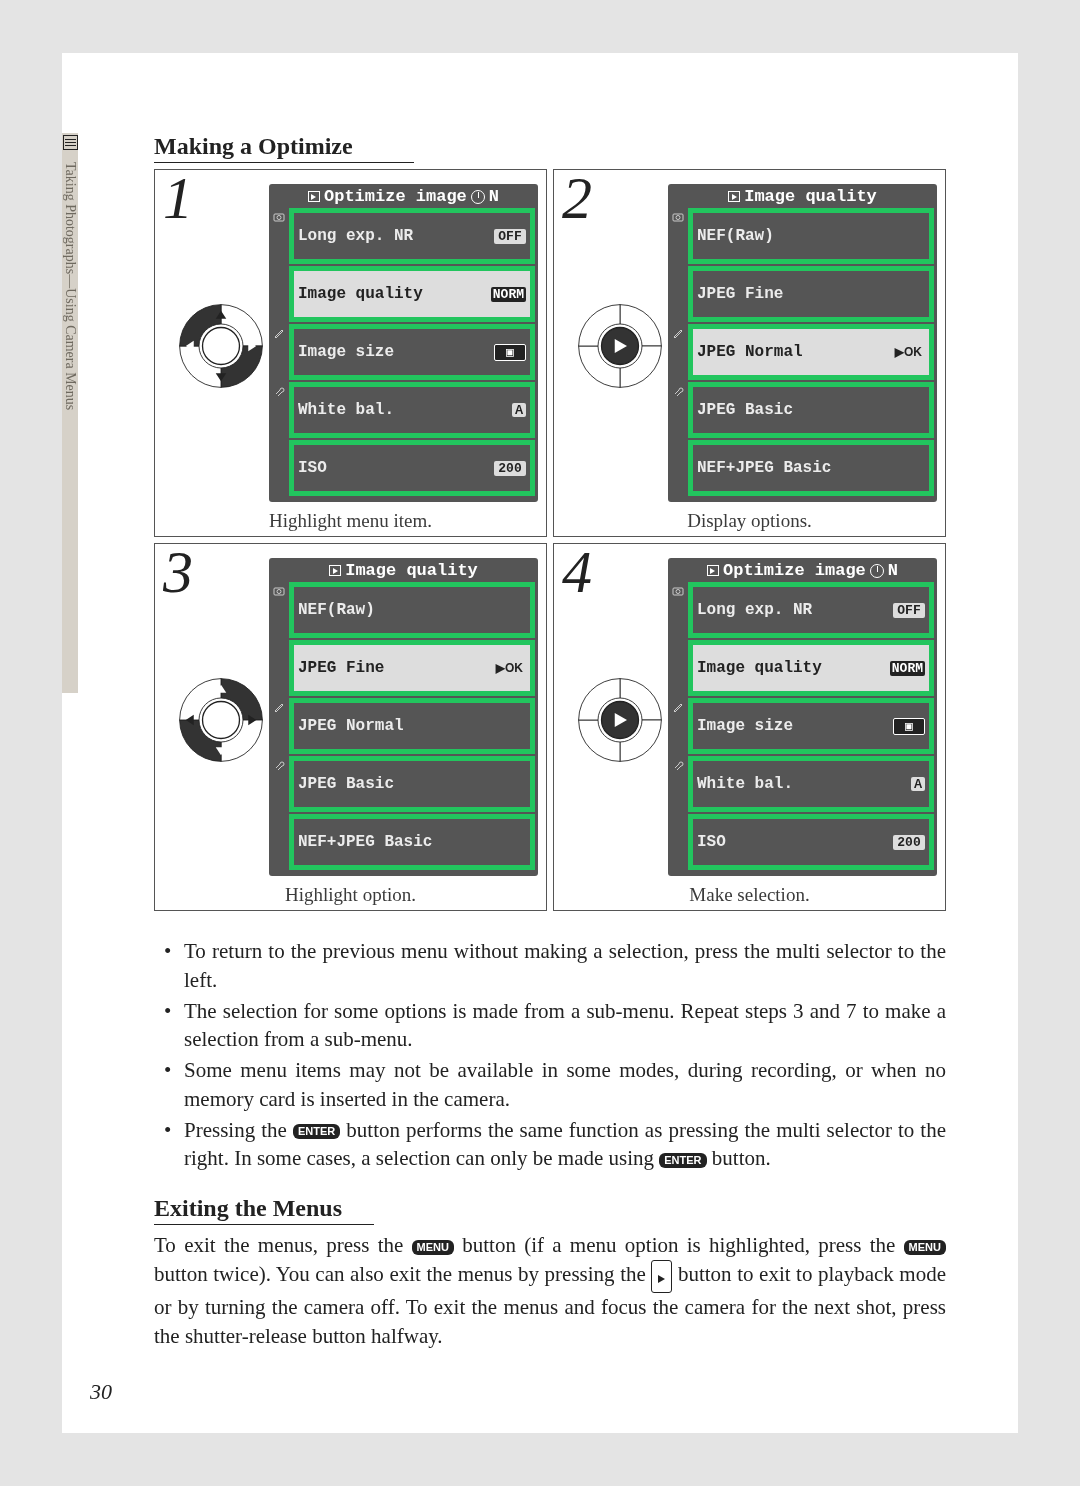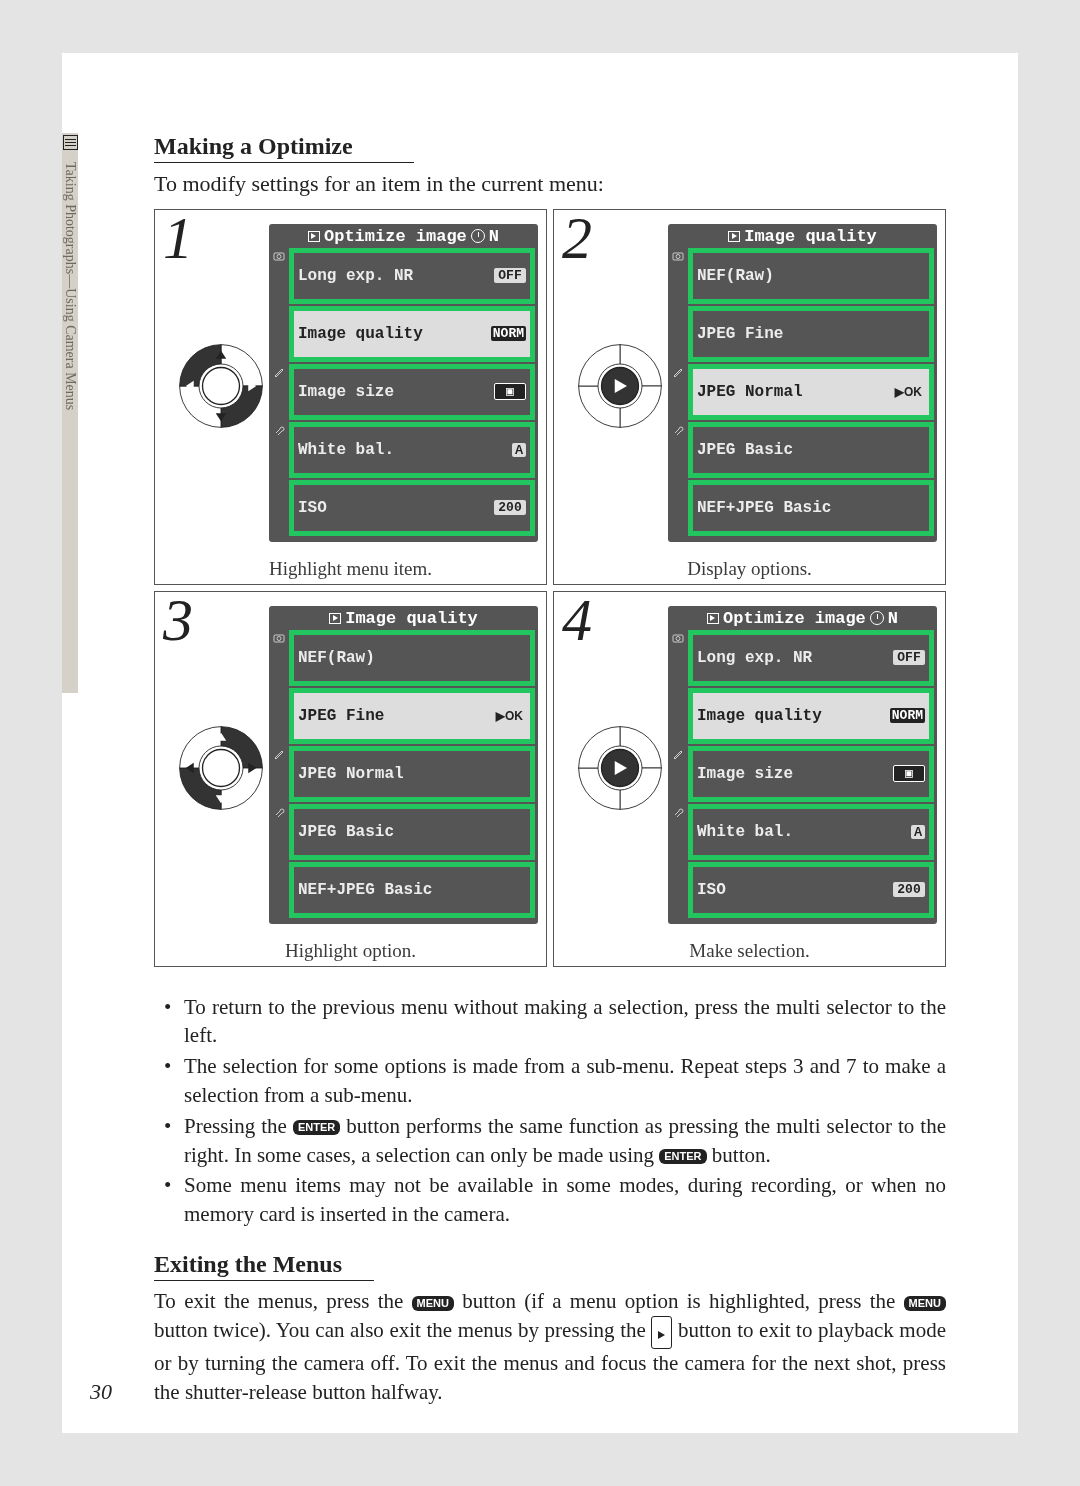--- a/index.html
+++ b/index.html
@@ -24,21 +24,21 @@
   .lcd-head{color:#fff;font:bold 17px "Courier New",monospace;text-align:center;margin-bottom:2px;position:relative;display:flex;align-items:center;justify-content:center;gap:4px}
   .lcd-rows{background:#555}
   .lrow{display:flex;align-items:stretch;margin-bottom:2px;gap:3px}
   .ico{width:14px;height:17px;display:flex;align-items:center;justify-content:center;color:#ddd;font-size:11px}
   .ico svg{width:12px;height:12px}
   .lab{flex:1;border:5px solid #22c55e;color:#ececec;font:bold 16px "Courier New",monospace;padding:14px 4px;display:flex;justify-content:space-between;align-items:center;position:relative}
   .lab.sel{background:#ddd;color:#222}
   .val{font:bold 13px "Courier New",monospace;background:#ddd;color:#222;padding:0 2px;border-radius:2px;min-width:32px;text-align:center;line-height:15px}
   .val.box{background:#222;color:#fff;border:1px solid #fff}
   .ok{background:#ddd;color:#222;padding:0 3px;font:bold 12px sans-serif}
-  .caption{text-align:center;font-size:19px;color:#3b3b3b;margin-top:16px}
+  .caption{text-align:center;font-size:19px;color:#3b3b3b;margin-top:8px}
   ul{list-style:none;font-size:21px;line-height:1.37;margin-bottom:22px}
   ul li{position:relative;padding-left:30px;margin-bottom:2px;text-align:justify}
   ul li:before{content:"•";position:absolute;left:10px;top:0}
   .btn{display:inline-block;background:#222;color:#fff;border-radius:6px;font:bold 11px sans-serif;padding:2px 5px;vertical-align:middle;line-height:1}
   .btn-play{display:inline-block;border:1.5px solid #222;border-radius:3px;padding:1px 6px;vertical-align:middle}
   .btn-play:after{content:"";display:inline-block;border-left:7px solid #222;border-top:4px solid transparent;border-bottom:4px solid transparent}
   .exit{font-size:21px;line-height:1.38;text-align:justify}
   .pg{position:absolute;left:28px;bottom:28px;font-style:italic;font-size:22px}
   .timer{display:inline-flex;width:14px;height:14px;border:1.5px solid #fff;border-radius:50%;position:relative}
   .timer:after{content:"";position:absolute;left:50%;top:15%;width:1px;height:45%;background:#fff}
@@ -54,21 +54,20 @@
     <div class="tab-icon">
         <span></span>
         <span></span>
         <span></span>
       </div>
     <div class="tab-text">Taking Photographs—Using Camera Menus</div>
   </div>
 
   <h2>Making a Optimize</h2>
   <div class="rule"></div>
-  <p class="intro">To modify settings for an item in the current menu:</p>
 
   <div class="grid" id="grid">
     <div class="cell">
       <div class="num">1</div>
       <div class="row row-2">
         <div class="dpad"><svg viewBox="0 0 100 100">
     <path d="M50 3 A47 47 0 0 1 97 50 L75 50 A25 25 0 0 0 50 25 Z" fill="#fff" stroke="#222"></path>
     <path d="M97 50 A47 47 0 0 1 50 97 L50 75 A25 25 0 0 0 75 50 Z" fill="#333" stroke="#222"></path>
     <path d="M50 97 A47 47 0 0 1 3 50 L25 50 A25 25 0 0 0 50 75 Z" fill="#fff" stroke="#222"></path>
     <path d="M3 50 A47 47 0 0 1 50 3 L50 25 A25 25 0 0 0 25 50 Z" fill="#333" stroke="#222"></path>
@@ -348,22 +347,22 @@
             </div>
         </div>
       </div>
       <div class="caption">Make selection.</div>
     </div>
     </div>
 
   <ul id="bullets">
       <li>To return to the previous menu without making a selection, press the multi selector to the left.</li>
       <li>The selection for some options is made from a sub-menu.  Repeat steps 3 and 7 to make a selection from a sub-menu.</li>
+      <li>Some menu items may not be available in some modes, during recording, or when no memory card is inserted in the camera.</li>
       <li>Pressing the <span class="btn">ENTER</span> button performs the same function as pressing the multi selector to the right.  In some cases, a selection can only be made using <span class="btn">ENTER</span> button.</li>
-      <li>Some menu items may not be available in some modes, during recording, or when no memory card is inserted in the camera.</li>
     </ul>
 
   <h2>Exiting the Menus</h2>
   <div class="rule rule2"></div>
   <p class="exit" id="exit">To exit the menus, press the <span class="btn">MENU</span> button (if a menu option is highlighted, press the <span class="btn">MENU</span> button twice).  You can also exit the menus by pressing the <span class="btn-play"></span> button to exit to playback mode or by turning the camera off.  To exit the menus and focus the camera for the next shot, press the shutter-release button halfway.</p>
 
   <div class="pg">30</div>
 </div>
 
 </body></html>

